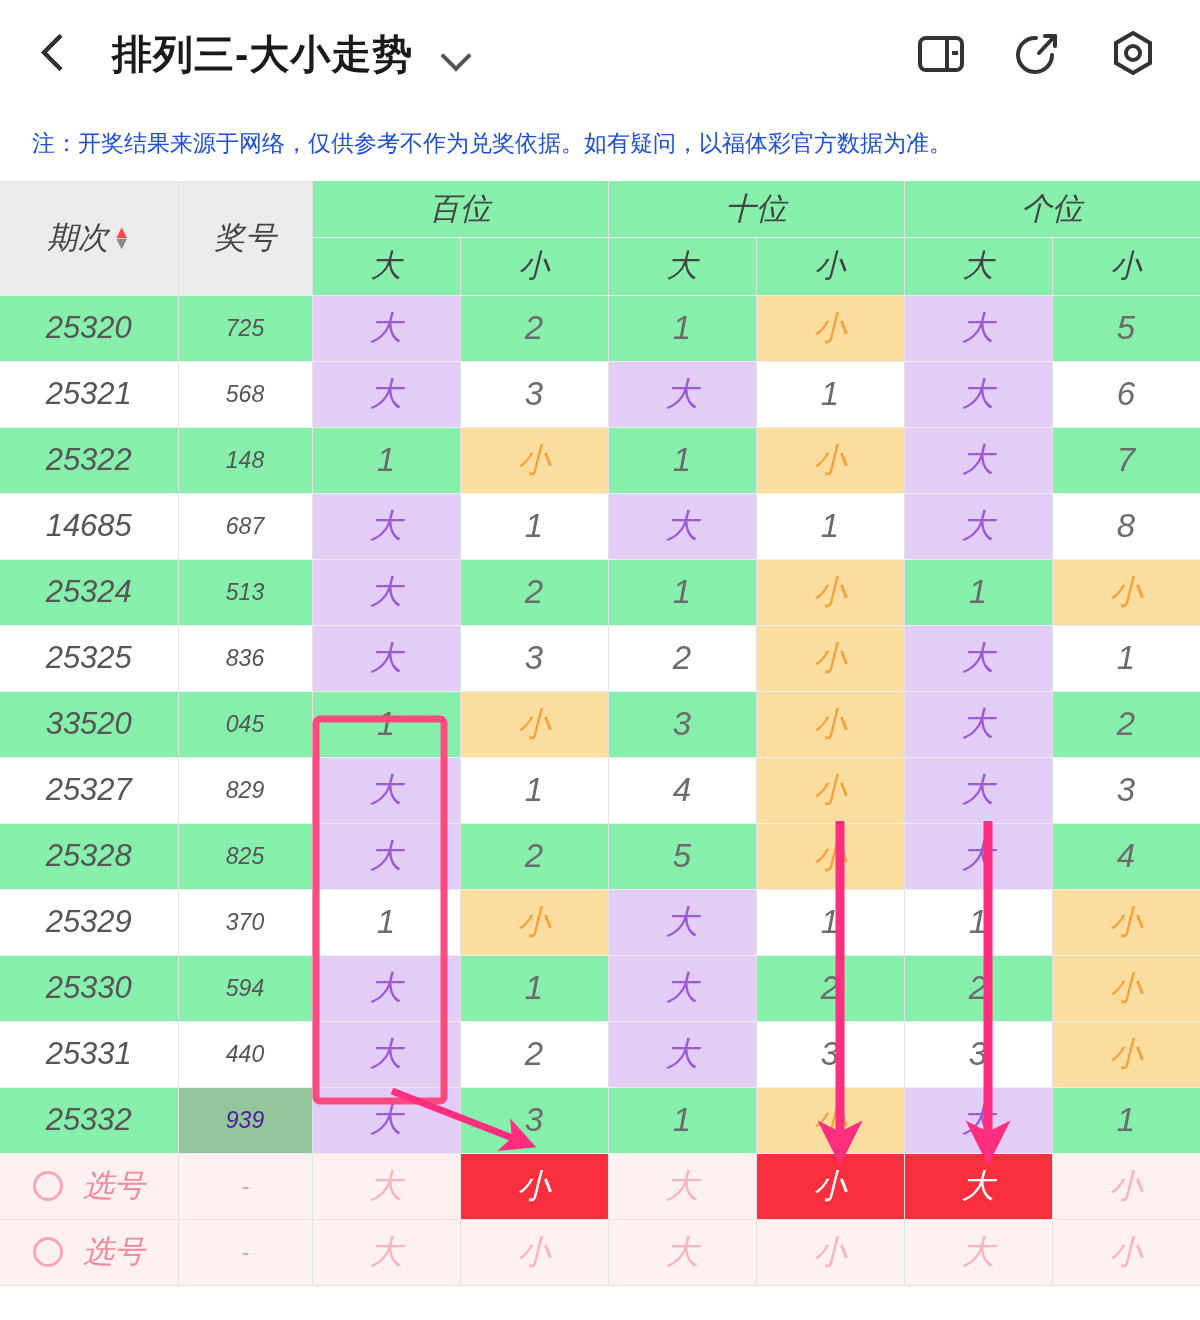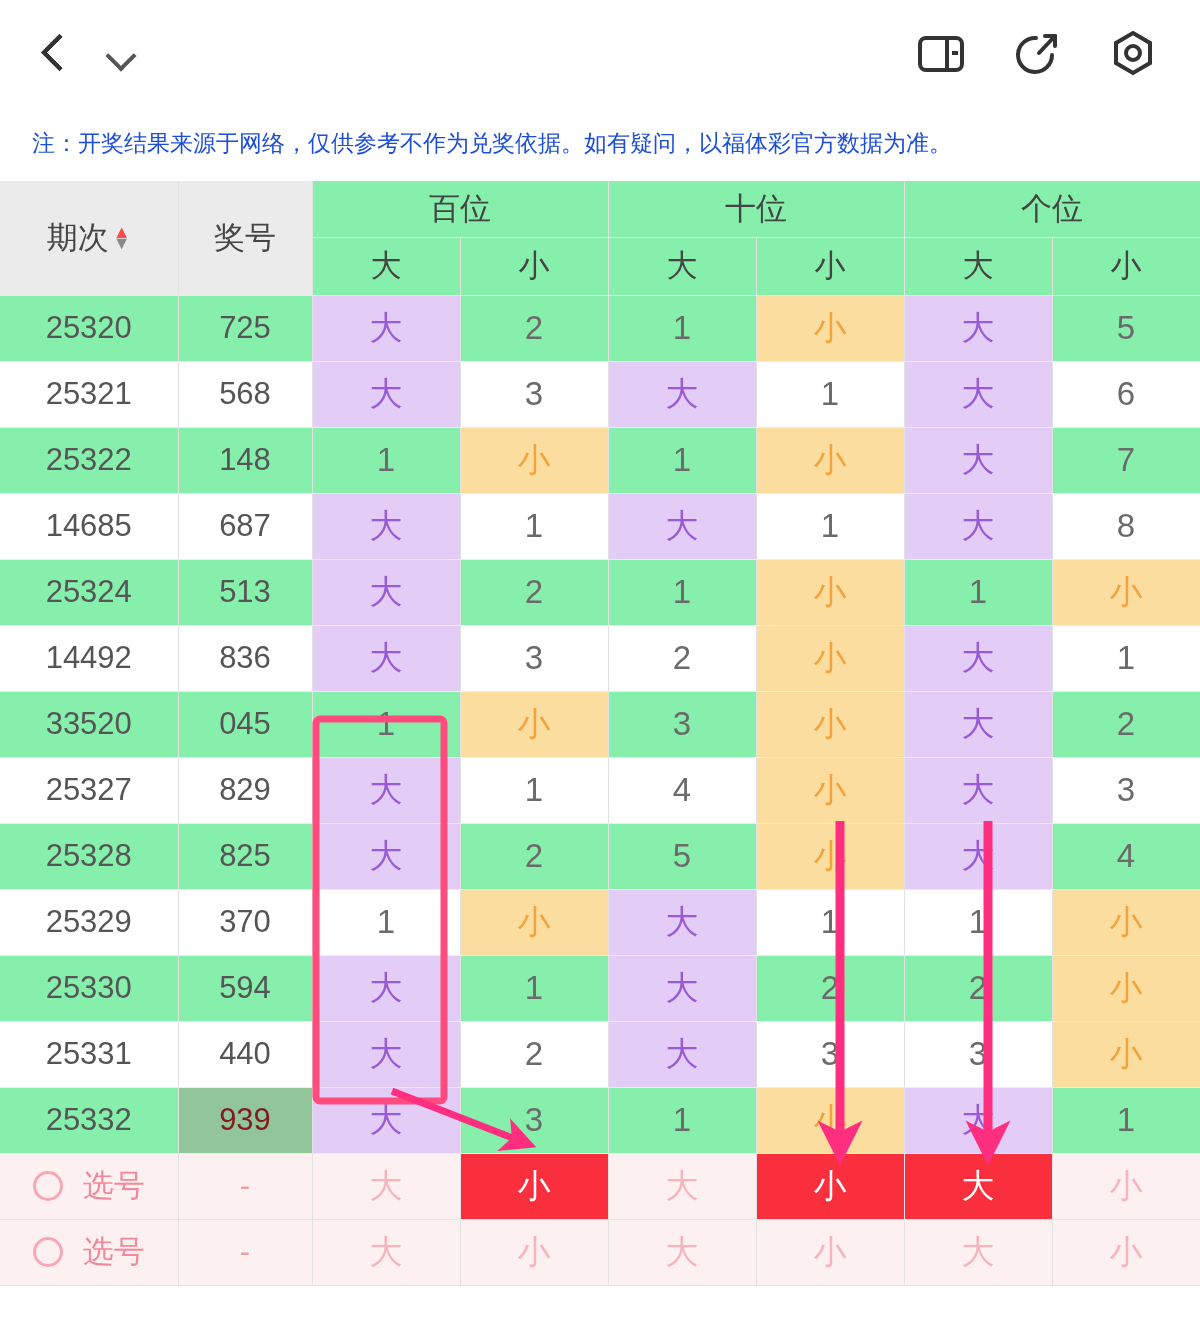--- a/index.html
+++ b/index.html
@@ -33,20 +33,21 @@
   .hicon { width:54px; height:54px; margin-left:42px; position:relative; }
   .hicon svg { display:block; }
   
   .note {
     color:#1d4ed8; font-size:23px; padding:20px 30px 22px 32px; white-space:nowrap;
   }
   
   table.trend {
     width:1200px; border-collapse:collapse; table-layout:fixed;
     font-size:31px;
+    font-style:italic;
   }
   table.trend col.c-qi { width:178px; }
   table.trend col.c-num { width:134px; }
   table.trend col.c-cell { width:148px; }
   th, td {
     border-right:1px solid #e2e2e2; border-bottom:1px solid #ececec;
     text-align:center; padding:0; height:66px; vertical-align:middle;
     color:#555; font-weight:normal;
   }
   thead th { background:#86efac; color:#444; font-size:31px; }
@@ -54,45 +55,46 @@
   thead tr.sub th { height:58px; }
   th.qi, th.num { background:#ebebeb; }
   .qi-inner { display:flex; align-items:center; justify-content:center; gap:4px; }
   .sortarrows { display:inline-flex; flex-direction:column; line-height:0.6; font-size:18px; }
   .sortarrows .up { color:#ff4b4b; }
   .sortarrows .dn { color:#8a8a8a; }
   tbody td { font-size:33px; }
   tbody tr.odd td { background:#86efac; }
   tbody tr.even td { background:#ffffff; }
   td.qi { color:#555; font-size:31px; }
-  td.num { color:#555; font-size:31px; }
+  td.num { color:#555; font-size:23px; }
   
   td.big { color:#9a5ad6; background:#e3cdf7 !important; }
   td.small { color:#f2a33c; background:#fcdda0 !important; }
   td.cnt { color:#6b6b6b; }
-  td.hit-num { background:#93c59a !important; color:#7f1d1d; }
+  td.hit-num { background:#93c59a !important; color:#4c1d95; }
   
   tr.pick td { background:#fdf0f0 !important; height:66px; border-bottom:1px solid #f6dede; }
   tr.pick td.qi { color:#f2889a; font-size:31px; }
   tr.pick td.num { color:#f0a0a0; }
   tr.pick td.opt { color:#f8b4bd; font-size:33px; }
   tr.pick td.sel { background:#f92f3e !important; color:#ffffff; }
   .radio-wrap { display:flex; align-items:center; justify-content:center; gap:20px;text-align:right; }
   .radio {
     width:30px; height:30px; border:3px solid #f8a8b4; border-radius:50%;
     display:inline-block;
   }
   
   .overlay { position:absolute; left:0; top:0; width:1200px; height:1320px; pointer-events:none; }
 </style>
 </head>
 <body>
 
 <div class="header">
   <div class="back-icon"></div>
+  <div class="title">排列三-大小走势</div>
   <div class="chev-down"></div>
   <div class="header-spacer"></div>
 
   <div class="hicon">
     <svg width="54" height="54" viewBox="0 0 54 54">
       <rect x="6" y="11" width="42" height="32" rx="6" fill="none" stroke="#333" stroke-width="4"></rect>
       <line x1="33" y1="11" x2="33" y2="43" stroke="#333" stroke-width="4"></line>
       <line x1="38" y1="26" x2="44" y2="26" stroke="#333" stroke-width="4"></line>
     </svg>
   </div>
@@ -198,21 +200,21 @@
           <td class="qi">25324</td>
           <td class="num">513</td>
           <td class="big">大</td>
           <td class="cnt">2</td>
           <td class="cnt">1</td>
           <td class="small">小</td>
           <td class="cnt">1</td>
           <td class="small">小</td>
         </tr>
         <tr class="even">
-          <td class="qi">14492</td>
+          <td class="qi">25325</td>
           <td class="num">836</td>
           <td class="big">大</td>
           <td class="cnt">3</td>
           <td class="cnt">2</td>
           <td class="small">小</td>
           <td class="big">大</td>
           <td class="cnt">1</td>
         </tr>
         <tr class="odd">
           <td class="qi">33520</td>

